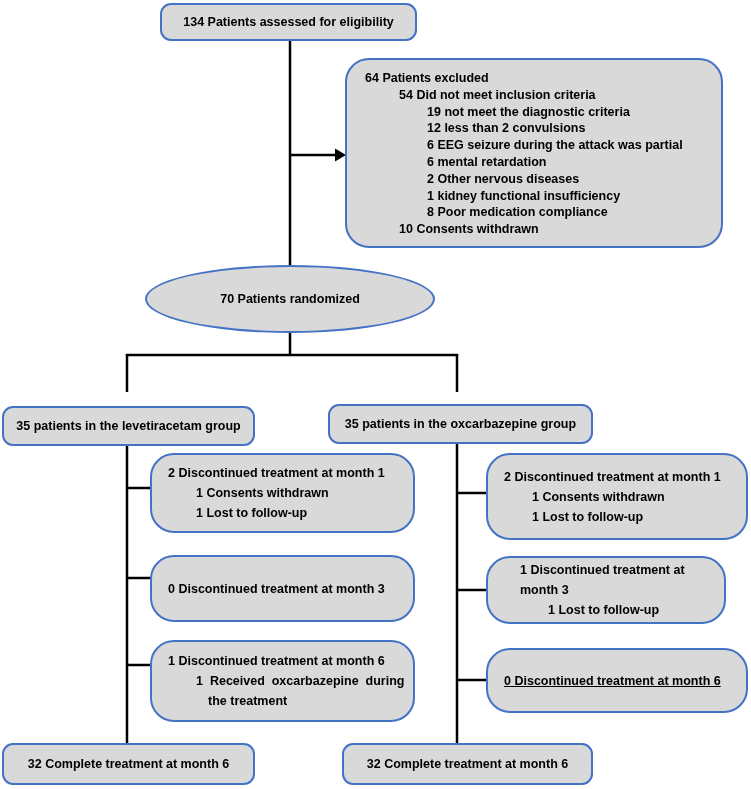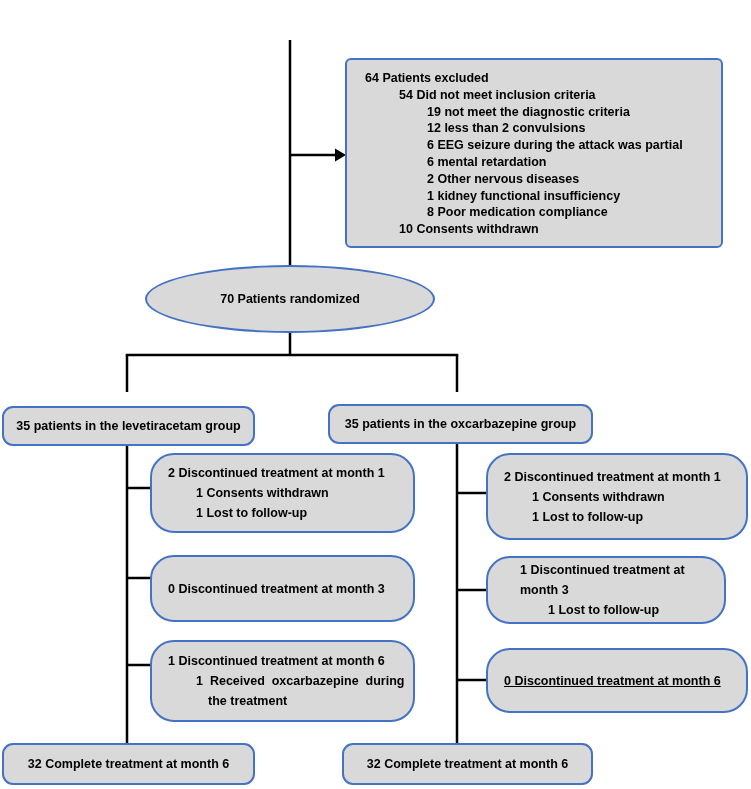--- a/index.html
+++ b/index.html
@@ -13,21 +13,21 @@
   }
   svg.connectors{position:absolute;left:0;top:0;pointer-events:none;}
   svg.connectors line{stroke:var(--line);stroke-width:2.5;}
   svg.connectors polygon{fill:var(--line);}
   .node{
     position:absolute; background:var(--fill); border:2.5px solid var(--border);
     box-sizing:border-box; display:flex; flex-direction:column; justify-content:center;
   }
   .rounded-sm{border-radius:11px;}
   .rounded-md{border-radius:24px;}
-  .rounded-lg{border-radius:6px;}
+  .rounded-lg{border-radius:24px;}
   .ellipse{border-radius:50%;}
   .center{align-items:center;text-align:center;}
   .padded{padding-left:16px;padding-right:6px;}
   .tline{white-space:pre-wrap;line-height:20px;}
   .excl .tline{line-height:16.8px;}
   .excl{padding:10px 8px 8px 18px;justify-content:flex-start;}
   .excl .lvl0{padding-left:0;}
   .excl .lvl1{padding-left:34px;}
   .excl .lvl2{padding-left:62px;}
   .mbox .lvl0{padding-left:0;}
@@ -64,20 +64,23 @@
     <line x1="127" y1="429" x2="127" y2="745"></line>
     <line x1="457" y1="429" x2="457" y2="745"></line>
     <line x1="127" y1="488" x2="152" y2="488"></line>
     <line x1="127" y1="578" x2="152" y2="578"></line>
     <line x1="127" y1="665" x2="152" y2="665"></line>
     <line x1="457" y1="493" x2="488" y2="493"></line>
     <line x1="457" y1="590" x2="488" y2="590"></line>
     <line x1="457" y1="680" x2="488" y2="680"></line>
   </svg>
 
+  <div id="assessed" class="node rounded-sm center">
+    <span>134 Patients assessed for eligibility</span>
+  </div>
 
   <div id="excluded" class="node rounded-lg excl">
       <div class="tline lvl0">64 Patients excluded</div>
       <div class="tline lvl1">54 Did not meet inclusion criteria</div>
       <div class="tline lvl2">19 not meet the diagnostic criteria</div>
       <div class="tline lvl2">12 less than 2 convulsions</div>
       <div class="tline lvl2">6 EEG seizure during the attack was partial</div>
       <div class="tline lvl2">6 mental retardation</div>
       <div class="tline lvl2">2 Other nervous diseases</div>
       <div class="tline lvl2">1 kidney functional insufficiency</div>

